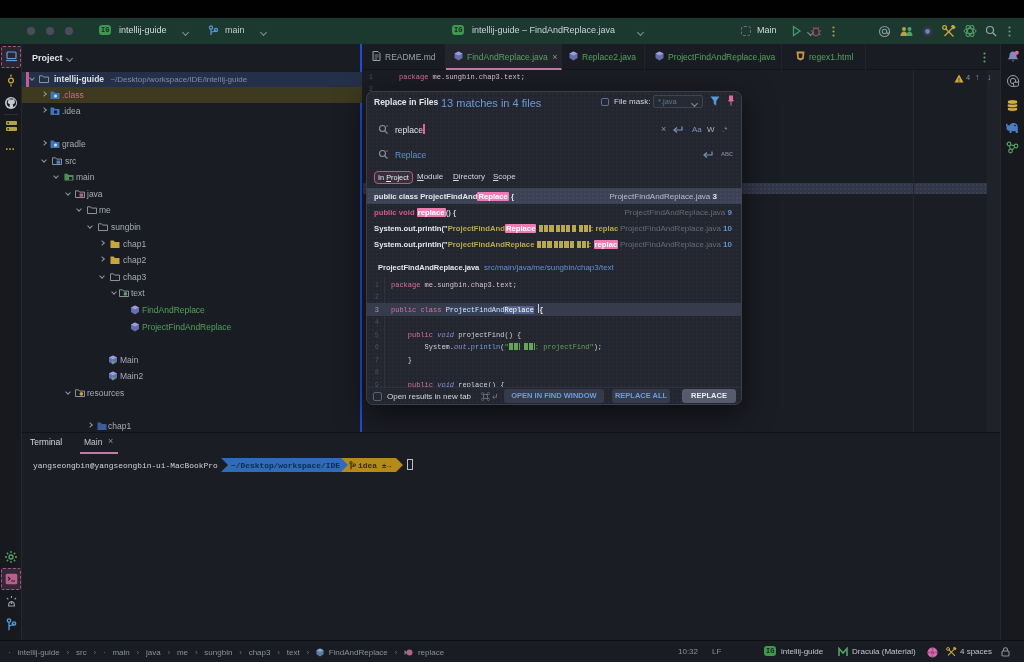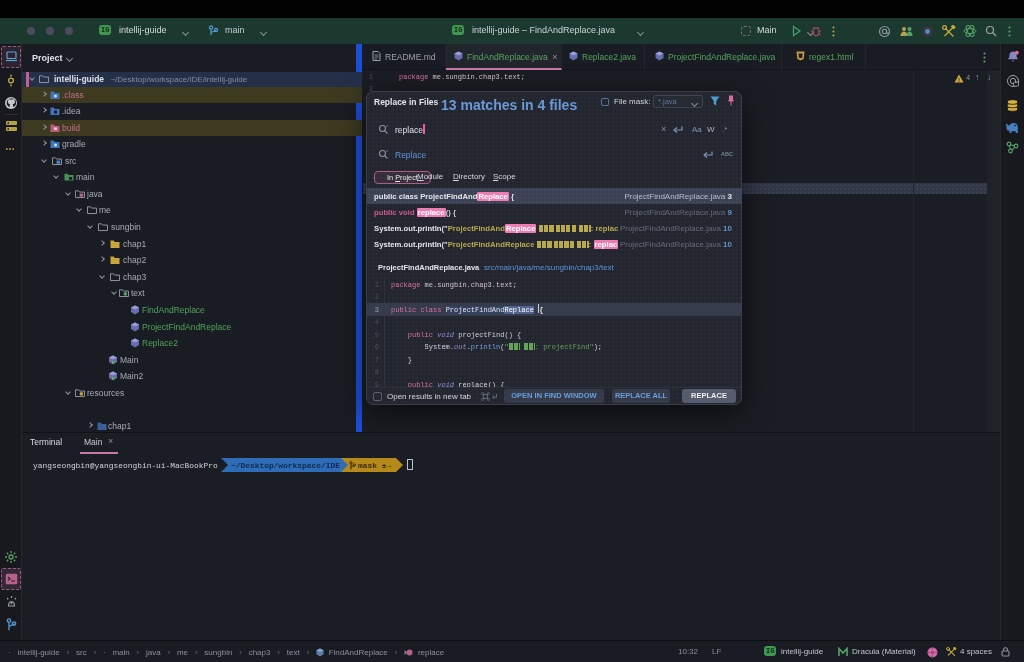--- a/index.html
+++ b/index.html
@@ -12,21 +12,21 @@
 #menubar { position:absolute; top:18px; left:0; width:1024px; height:26px; background:#1c392f; color:#c6ccd2; font-size:9px; }
 .tdot { position:absolute; top:9px; width:8px; height:8px; border-radius:50%; background:#4e4a5e; }
 .badge-ig { display:inline-block; background:#409750; color:#0d2b17; font-weight:bold; font-size:7px; border-radius:3px; padding:1px 2px; font-family:"Liberation Mono",monospace; }
 .chev { display:inline-block; width:6px; height:6px; position:relative; }
 .chev:before { content:""; position:absolute; left:0; top:1px; width:4px; height:4px; border-right:1px solid #8a9097; border-bottom:1px solid #8a9097; transform:rotate(45deg); }
 
 #leftstrip { position:absolute; top:44px; left:0; width:22px; height:596px; background:#17191f; border-right:1px solid #26282e; }
 
 #rightstrip { position:absolute; top:44px; left:1000px; width:24px; height:596px; background:#17191f; border-left:1px solid #26282e; }
 
-#project { position:absolute; top:44px; left:22px; width:340px; height:388px; background:#1a1c23; border-right:6px solid #1d4ed8; }
+#project { position:absolute; top:44px; left:22px; width:340px; height:388px; background:#1a1c23; border-right:2px solid #1d4ed8; }
 #project .hdr { position:absolute; top:2px; left:0; height:24px; line-height:24px; color:#dfe2e7; font-size:9px; font-weight:bold; padding-left:10px; }
 .trow { position:absolute; left:0; width:340px; height:16px; font-size:8.5px; color:#a6abb6; white-space:nowrap; }
 .trow span.lbl { position:relative; top:3px; }
 .tsel { background:#243048; }
 .tolive { background:#3e3a20; }
 .rose { color:#c66c8c; }
 .greenf { color:#50a35c; }
 .tchev { position:absolute; top:5px; width:4px; height:4px; border-right:1px solid #8f95a0; border-bottom:1px solid #8f95a0; }
 .tchev.open { transform:rotate(45deg); }
 .tchev.closed { transform:rotate(-45deg); }
@@ -187,28 +187,20 @@
       <span class="lbl rose" style="margin-left:40px;">.class</span>
     </div>
     <div class="trow" style="top:59px;">
       <div class="tchev closed" style="left:20px;"></div>
       <svg class="ticon" style="left:28px;" width="10" height="9" viewBox="0 0 10 9">
           <path d="M0.5 1 h3.2 l1.2 1.4 h4.6 v6 h-9z" fill="#3f74b8"></path>
           <rect x="4" y="4" width="3" height="3" fill="#1a1d23"></rect>
         </svg>
       <span class="lbl" style="margin-left:40px;">.idea</span>
     </div>
-    <div class="trow tolive" style="top:76px;">
-      <div class="tchev closed" style="left:20px;"></div>
-      <svg class="ticon" style="left:28px;" width="10" height="9" viewBox="0 0 10 9">
-          <path d="M0.5 1 h3.2 l1.2 1.4 h4.6 v6 h-9z" fill="#b85c7e"></path>
-          <rect x="4" y="4" width="3" height="2.5" fill="#e8cdd8"></rect>
-        </svg>
-      <span class="lbl rose" style="margin-left:40px;">build</span>
-    </div>
     <div class="trow" style="top:92px;">
       <div class="tchev closed" style="left:20px;"></div>
       <svg class="ticon" style="left:28px;" width="10" height="9" viewBox="0 0 10 9">
           <path d="M0.5 1 h3.2 l1.2 1.4 h4.6 v6 h-9z" fill="#3f74b8"></path>
           <circle cx="5.5" cy="5.5" r="1.5" fill="#cfe0f0"></circle>
         </svg>
       <span class="lbl" style="margin-left:40px;">gradle</span>
     </div>
     <div class="trow" style="top:109px;">
       <div class="tchev open" style="left:20px;"></div>
@@ -283,27 +275,20 @@
           <path d="M4.5 0.5 L8.5 2.5 L4.5 4.5 L0.5 2.5Z" fill="#9b9edb"></path>
         </svg>
       <span class="lbl greenf" style="margin-left:120px;">FindAndReplace</span>
     </div>
     <div class="trow" style="top:275px;">
       <svg class="ticon" style="left:108px;" width="9" height="10" viewBox="0 0 9 10">
           <path d="M4.5 0.5 L8.5 2.5 V7 L4.5 9.5 L0.5 7 V2.5 Z" fill="#686dae"></path>
           <path d="M4.5 0.5 L8.5 2.5 L4.5 4.5 L0.5 2.5Z" fill="#9b9edb"></path>
         </svg>
       <span class="lbl greenf" style="margin-left:120px;">ProjectFindAndReplace</span>
-    </div>
-    <div class="trow" style="top:291px;">
-      <svg class="ticon" style="left:108px;" width="9" height="10" viewBox="0 0 9 10">
-          <path d="M4.5 0.5 L8.5 2.5 V7 L4.5 9.5 L0.5 7 V2.5 Z" fill="#686dae"></path>
-          <path d="M4.5 0.5 L8.5 2.5 L4.5 4.5 L0.5 2.5Z" fill="#9b9edb"></path>
-        </svg>
-      <span class="lbl greenf" style="margin-left:120px;">Replace2</span>
     </div>
     <div class="trow" style="top:308px;">
       <svg class="ticon" style="left:86px;" width="9" height="10" viewBox="0 0 9 10">
           <path d="M4.5 0.5 L8.5 2.5 V7 L4.5 9.5 L0.5 7 V2.5 Z" fill="#686dae"></path>
           <path d="M4.5 0.5 L8.5 2.5 L4.5 4.5 L0.5 2.5Z" fill="#9b9edb"></path>
           <path d="M3.5 5.5 L7 7.2 L3.5 9z" fill="#55b065"></path>
         </svg>
       <span class="lbl" style="margin-left:98px;">Main</span>
     </div>
     <div class="trow" style="top:324px;">
@@ -406,21 +391,21 @@
       </svg>
     <svg class="abs" style="left:5px;top:97px;" width="13" height="13" viewBox="0 0 13 13">
         <circle cx="3" cy="3" r="1.8" fill="none" stroke="#55a065" stroke-width="1.2"></circle>
         <circle cx="10" cy="5" r="1.8" fill="none" stroke="#55a065" stroke-width="1.2"></circle>
         <circle cx="4.5" cy="10" r="1.8" fill="none" stroke="#55a065" stroke-width="1.2"></circle>
         <path d="M4.5 4 L8.5 4.6 M3.5 4.7 L4.3 8.2 M6 9 L8.6 6.3" stroke="#55a065" stroke-width="1.1"></path>
       </svg>
   </div>
   <div id="dialog">
     <div class="abs" style="left:7px;top:5px;font-size:8.5px;font-weight:bold;color:#e3e5ea;">Replace in Files</div>
-    <div class="abs" style="left:74px;top:5px;font-size:14px;color:#6a9bd8;font-weight:bold;">13 matches in 4 files</div>
+    <div class="abs" style="left:74px;top:5px;font-size:11px;color:#6a9bd8;">13 matches in 4 files</div>
     <div class="abs" style="left:234px;top:6px;width:8px;height:8px;border:1px solid #54749c;border-radius:2px;"></div>
     <div class="abs" style="left:247px;top:5px;font-size:8px;color:#d3d6dc;">File mask:</div>
     <div class="abs" style="left:286px;top:3px;width:50px;height:13px;background:#262a33;border:1px solid #3f4450;border-radius:2px;font-size:7.5px;color:#5e7898;line-height:12px;padding-left:4px;">*.java <span class="chev" style="position:absolute;right:4px;top:4px;"></span></div>
     <svg class="abs" style="left:343px;top:4px;" width="10" height="10" viewBox="0 0 10 10">
         <path d="M0.5 0.5 h9 L6.2 5 v4.5 L3.8 8 V5z" fill="#539bd6"></path>
       </svg>
     <svg class="abs" style="left:360px;top:3px;" width="8" height="11" viewBox="0 0 8 11">
         <rect x="2" y="0.5" width="4" height="4.5" fill="#e06c9f"></rect>
         <path d="M1 5 h6 l-1 1.5 h-4z" fill="#e06c9f"></path>
         <path d="M4 6.5 v4" stroke="#e06c9f" stroke-width="1"></path>
@@ -447,28 +432,28 @@
         <path d="M6.8 6.8 L9.5 9.5" stroke="#8b91a0" stroke-width="1.1"></path>
         <path d="M8 2 l2-1 -1 2z" fill="#8b91a0"></path>
       </svg>
     <div class="abs" style="left:28px;top:58px;font-size:8.5px;color:#5f93d6;">Replace</div>
     <svg class="abs" style="left:336px;top:59px;" width="10" height="8" viewBox="0 0 10 8">
         <path d="M9 0.5 V4 H2" fill="none" stroke="#7e94b8" stroke-width="1.2"></path>
         <path d="M4 1.5 L1 4 L4 6.5" fill="none" stroke="#7e94b8" stroke-width="1.2"></path>
       </svg>
     <div class="abs" style="left:354px;top:59px;color:#7b8294;font-size:5.5px;font-weight:bold;">ABC</div>
 
-    <div class="abs" style="left:7px;top:79px;height:13px;line-height:12px;padding:0 12px;border:1px solid #b05c86;border-radius:4px;background:rgba(176,92,134,0.13);color:#e8eaee;font-size:7.3px;">In <span style="text-decoration:underline;">P</span>roject</div>
+    <div class="abs" style="left:7px;top:79px;height:13px;line-height:12px;padding:0 3px;border:1px solid #b05c86;border-radius:4px;background:rgba(176,92,134,0.13);color:#e8eaee;font-size:7.3px;">In <span style="text-decoration:underline;">P</span>roject</div>
     <div class="abs" style="left:50px;top:80px;font-size:8px;color:#d3d6dc;"><span style="text-decoration:underline;">M</span>odule</div>
     <div class="abs" style="left:86px;top:80px;font-size:8px;color:#d3d6dc;"><span style="text-decoration:underline;">D</span>irectory</div>
     <div class="abs" style="left:126px;top:80px;font-size:8px;color:#d3d6dc;"><span style="text-decoration:underline;">S</span>cope</div>
 
     <div class="abs row1sel" style="left:0;top:96px;width:375px;height:16px;"></div>
     <div class="abs" style="left:7px;top:100px;font-size:7.7px;font-weight:bold;color:#e4e6eb;white-space:nowrap;">public class ProjectFindAnd<span class="hl">Replace</span> {</div>
-    <div class="abs" style="right:9px;top:100px;font-size:8px;color:#b9bfcc;">ProjectFindAndReplace.java <span style="color:#e4e6eb;font-weight:bold;">3</span></div>
+    <div class="abs" style="right:24px;top:100px;font-size:8px;color:#b9bfcc;">ProjectFindAndReplace.java <span style="color:#e4e6eb;font-weight:bold;">3</span></div>
     <div class="abs" style="left:7px;top:116px;font-size:7.7px;font-weight:bold;white-space:nowrap;"><span style="color:#cf5a8e;">public void</span> <span class="hl">replace</span><span style="color:#c9cdd6;">() {</span></div>
     <div class="abs" style="right:9px;top:116px;font-size:8px;color:#666b78;">ProjectFindAndReplace.java <span style="color:#5e92d8;font-weight:bold;">9</span></div>
     <div class="abs" style="left:7px;top:132px;font-size:7.7px;font-weight:bold;white-space:nowrap;"><span style="color:#e4e6eb;">System.out.println("</span><span style="color:#b9a94c;">ProjectFindAnd</span><span class="hl">Replace</span> <span style="color:#b9a94c;"><span class="kblob" style="width:15px;"></span> <span class="kblob" style="width:21px;"></span> <span class="kblob" style="width:12px;"></span>: replac</span></div>
     <div class="abs" style="right:9px;top:132px;font-size:8px;color:#666b78;">ProjectFindAndReplace.java <span style="color:#5e92d8;font-weight:bold;">10</span></div>
     <div class="abs" style="left:7px;top:148px;font-size:7.7px;font-weight:bold;white-space:nowrap;"><span style="color:#e4e6eb;">System.out.println("</span><span style="color:#b9a94c;">ProjectFindAndReplace <span class="kblob" style="width:15px;"></span> <span class="kblob" style="width:21px;"></span> <span class="kblob" style="width:12px;"></span>:</span> <span class="hl">replac</span></div>
     <div class="abs" style="right:9px;top:148px;font-size:8px;color:#666b78;">ProjectFindAndReplace.java <span style="color:#5e92d8;font-weight:bold;">10</span></div>
 
     <div class="abs" style="left:11px;top:171px;font-size:7.5px;font-weight:bold;color:#e4e6eb;">ProjectFindAndReplace.java</div>
     <div class="abs" style="left:117px;top:171px;font-size:8px;color:#5e92d8;">src/main/java/me/sungbin/chap3/text</div>
 
@@ -508,21 +493,21 @@
     <div class="abs" style="left:199px;top:25px;width:120px;height:14px;background:#2e6cb8;"></div>
     <div class="abs" style="left:199px;top:25px;width:0;height:0;border-top:7px solid #1a1c22;border-bottom:7px solid #1a1c22;border-left:7px solid #1a1c22;border-top-color:transparent;border-bottom-color:transparent;"></div>
     <div class="abs mono" style="left:209px;top:26px;font-size:7.9px;font-weight:bold;color:#10294d;line-height:13px;">~/Desktop/workspace/IDE</div>
     <div class="abs" style="left:319px;top:25px;width:55px;height:14px;background:#b5891a;"></div>
     <div class="abs" style="left:319px;top:25px;width:0;height:0;border-top:7px solid transparent;border-bottom:7px solid transparent;border-left:7px solid #2e6cb8;"></div>
     <svg class="abs" style="left:327px;top:28px;" width="7" height="9" viewBox="0 0 7 9">
         <circle cx="2" cy="1.8" r="1.2" fill="none" stroke="#3a2c08" stroke-width="1"></circle>
         <circle cx="5.3" cy="4" r="1.2" fill="none" stroke="#3a2c08" stroke-width="1"></circle>
         <path d="M2 3 v5.5 M2 6.5 c0-2 3.3-1 3.3-1.3" fill="none" stroke="#3a2c08" stroke-width="1"></path>
       </svg>
-      <div class="abs mono" style="left:336px;top:26px;font-size:7.9px;font-weight:bold;color:#3a2c08;line-height:13px;">mask ±→</div>
+      <div class="abs mono" style="left:336px;top:26px;font-size:7.9px;font-weight:bold;color:#3a2c08;line-height:13px;">idea ±→</div>
     <div class="abs" style="left:374px;top:25px;width:0;height:0;border-top:7px solid transparent;border-bottom:7px solid transparent;border-left:7px solid #b5891a;"></div>
     <div class="abs" style="left:385px;top:26px;width:6px;height:11px;border:1px solid #b8bdc6;"></div>
   </div>
   <div id="statusbar">
     <div class="item" style="left:8px;display:flex;align-items:center;gap:6.8px;height:22px;line-height:normal;">
       <span style="color:#6a6f7a;">·</span>
         <span>intellij-guide</span>
         <span style="color:#6a6f7a;">›</span>
         <span>src</span>
         <span style="color:#6a6f7a;">›</span>

